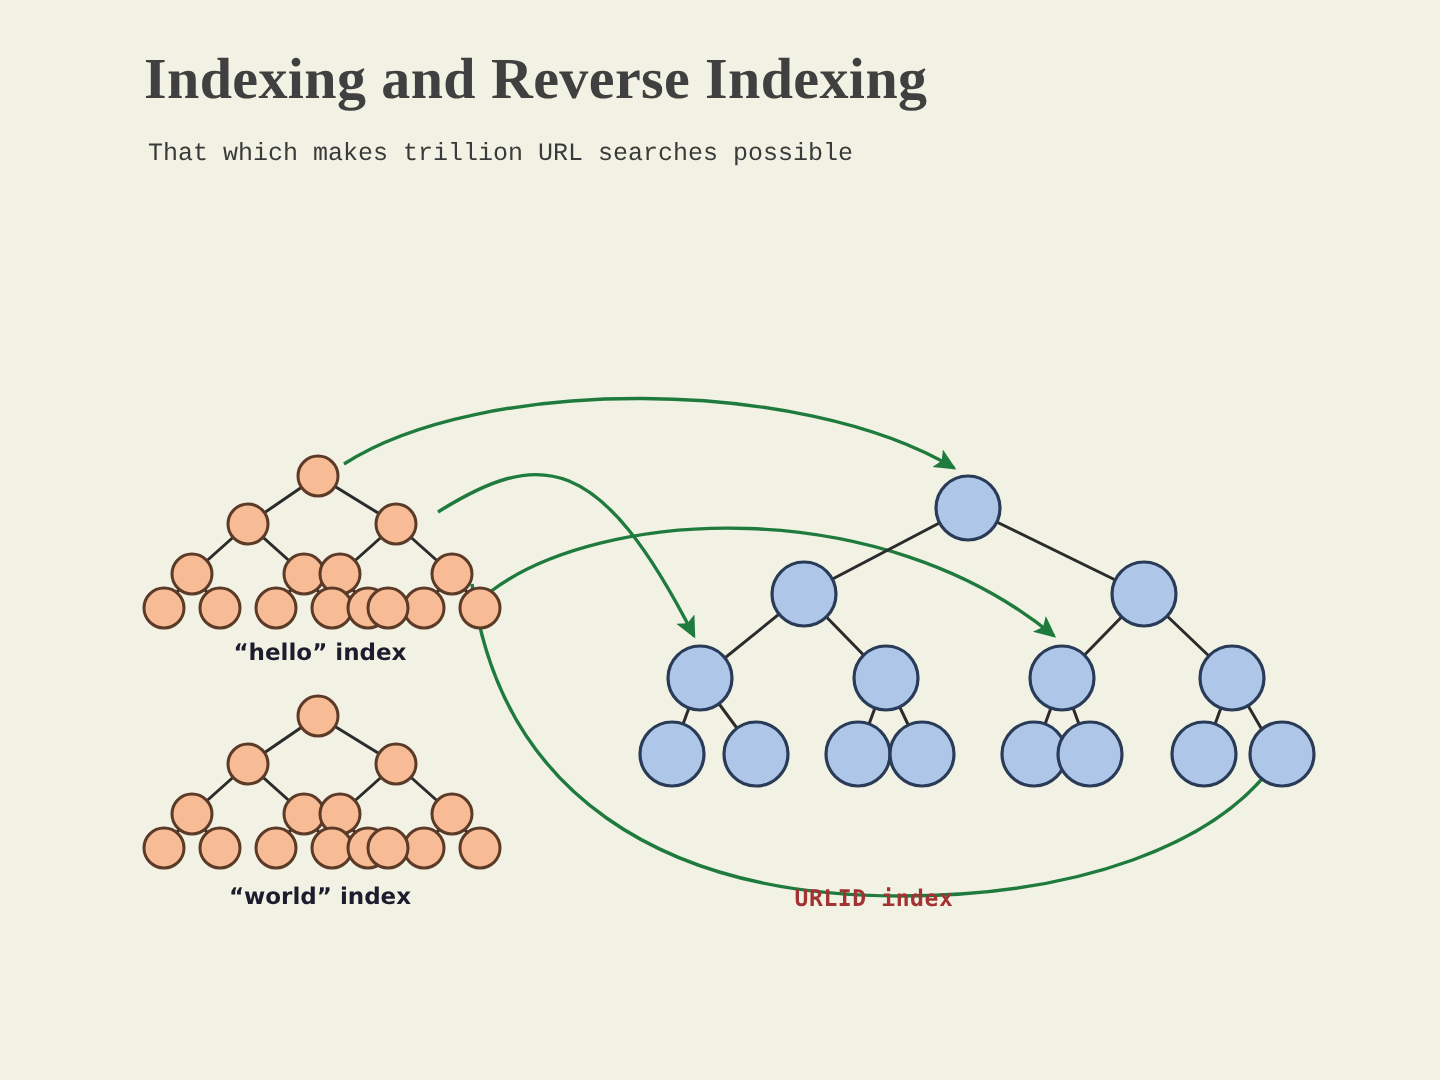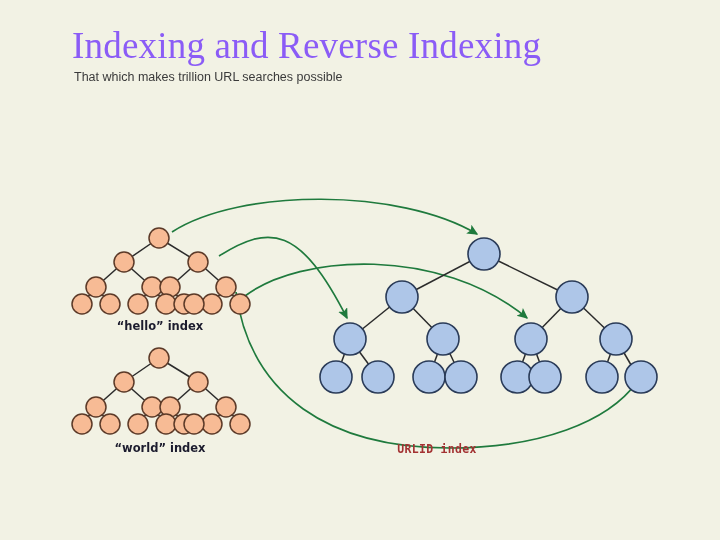--- a/index.html
+++ b/index.html
@@ -17,31 +17,31 @@
   .slide {
     position: absolute;
     inset: 0;
     background: #f2f2e4;
   }
   .slide-title {
     position: absolute;
     left: 72px;
     top: 24px;
     font-family: "Liberation Serif", serif;
-    font-size: 37px;
-    font-weight: normal;
-    color: #8b5cf6;
+    font-size: 29px;
+    font-weight: bold;
+    color: #404040;
     letter-spacing: 0.2px;
     white-space: nowrap;
   }
   .slide-subtitle {
     position: absolute;
     left: 74px;
     top: 70px;
-    font-family: Liberation Sans, sans-serif;
+    font-family: Liberation Mono, monospace;
     font-size: 12.5px;
     font-weight: normal;
     color: #3a3a3a;
     white-space: nowrap;
   }
   .diagram {
     position: absolute;
     left: 0;
     top: 96px;
     width: 600px;

